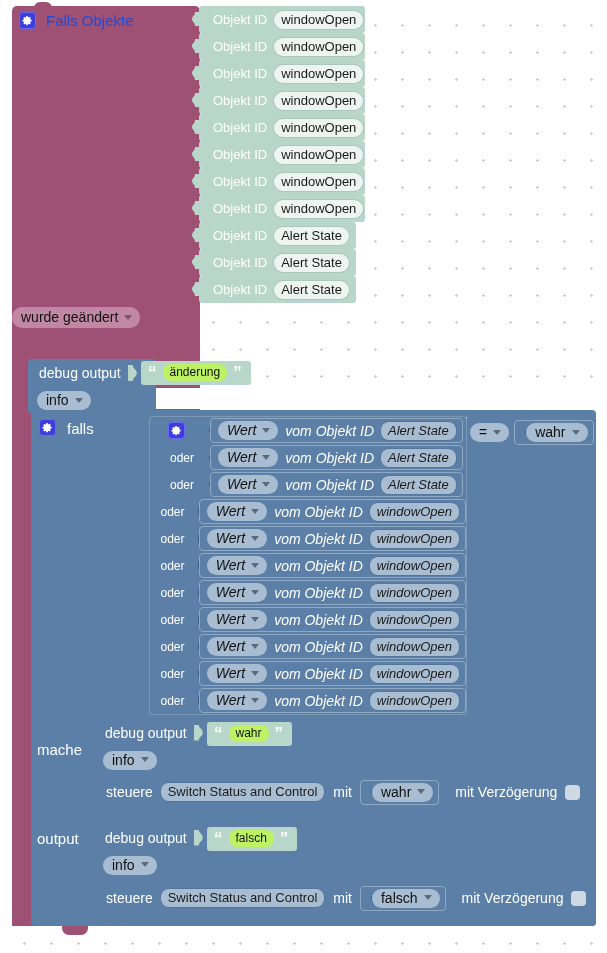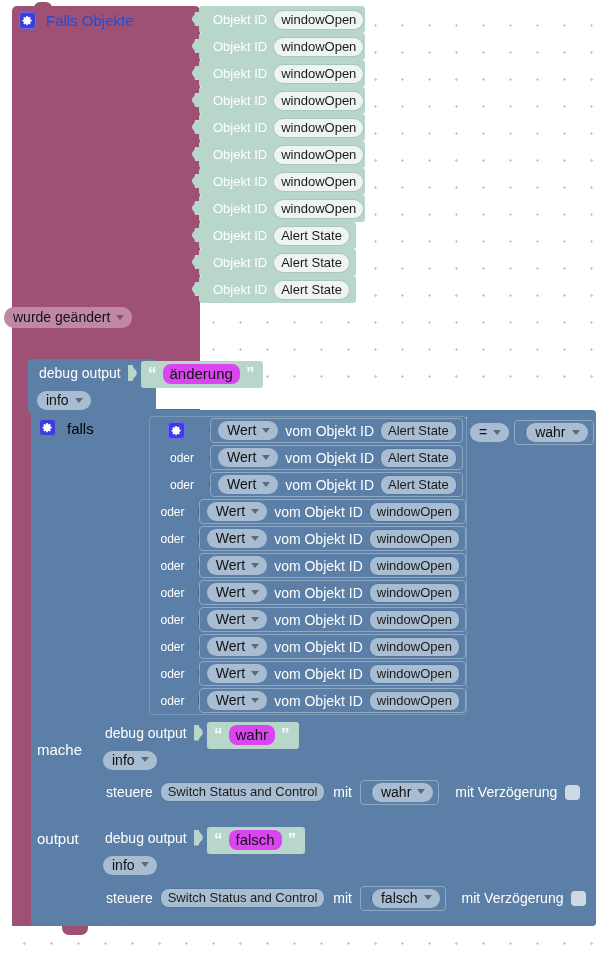--- a/index.html
+++ b/index.html
@@ -78,59 +78,59 @@
   }
   .caret{
     width:0;height:0;border-left:4px solid transparent;border-right:4px solid transparent;
     border-top:5px solid #5a6a78;display:inline-block;
   }
   .caret.pk{border-top-color:#7d5468;}
 
   .wlabel{color:#fff;font-size:14px;white-space:nowrap;}
 
   
-  .trig1{position:absolute;left:4px;top:307px;}
+  .trig1{position:absolute;left:12px;top:307px;}
   .trig2{position:absolute;left:16px;top:334px;display:flex;align-items:center;gap:7px;}
 
   
   .dbg{position:absolute;background:#5b7fa6;border-radius:4px;}
   .dbg .r1{display:flex;align-items:center;height:28px;padding-left:11px;}
   .dbg .r2{display:flex;align-items:center;height:27px;padding-left:9px;}
 
   .plug{
     width:9px;height:16px;background:#b9d6cb;margin-left:7px;
     clip-path:path('M0,0 L5,0 C5,4 9,4 9,8 C9,12 5,12 5,16 L0,16 Z');
   }
   .strblk{
     display:inline-flex;align-items:center;gap:6px;background:#b9d6cb;
     border-radius:3px;padding:3px 9px 4px 7px;white-space:nowrap;
   }
   .quote{color:#ffffff;font-size:17px;font-weight:bold;line-height:10px;}
-  .strval{background:#d946ef;color:#111;font-size:15px;border-radius:8px;padding:1px 7px 2px 7px;}
+  .strval{background:#bef264;color:#111;font-size:12px;border-radius:8px;padding:1px 7px 2px 7px;}
 
   
   .ifblk{position:absolute;left:31px;top:410px;width:565px;background:#5b7fa6;border-radius:4px;}
   .ifhead{position:relative;height:36px;}
   .ifhead .gearpos{position:absolute;left:8px;top:9px;}
-  .ifhead .falls{position:absolute;left:36px;top:10px;color:#000000;font-size:15px;}
+  .ifhead .falls{position:absolute;left:36px;top:10px;color:#ffffff;font-size:15px;}
 
   
   .orbox{position:absolute;left:150px;top:417px;width:316px;background:#5b7fa6;border-radius:3px;
          box-shadow:0 0 0 1px #7a99b8;}
   .orrow{position:relative;height:27px;display:flex;align-items:center;}
   .orrow .oplbl{width:52px;text-align:right;color:#fff;font-size:12px;padding-right:8px;box-sizing:border-box;}
   .orrow .gearslot{width:52px;display:flex;justify-content:center;align-items:center;}
   .cplug{
     width:8px;height:15px;background:#5b7fa6;box-shadow:-1px 0 0 #3f5d7d inset;
     clip-path:path('M0,0 L4,0 C4,4 8,4 8,7.5 C8,11 4,11 4,15 L0,15 Z');
   }
   .cmpblk{
     position:relative;display:flex;align-items:center;gap:7px;height:25px;
     background:#5b7fa6;border:1px solid #8fa9c2;border-radius:4px;
-    padding:0 6px 0 7px;box-sizing:border-box;
+    padding:0 6px 0 7px;box-sizing:border-box;font-style:italic;
   }
 
   
   .cmpright{position:absolute;left:470px;top:420px;display:flex;align-items:center;gap:5px;}
   .valbox{display:flex;align-items:center;height:25px;border:1px solid #8fa9c2;border-radius:4px;padding:0 5px 0 3px;box-sizing:border-box;}
 
   
   .gutter{position:absolute;background:#ffffff;}
 
   

